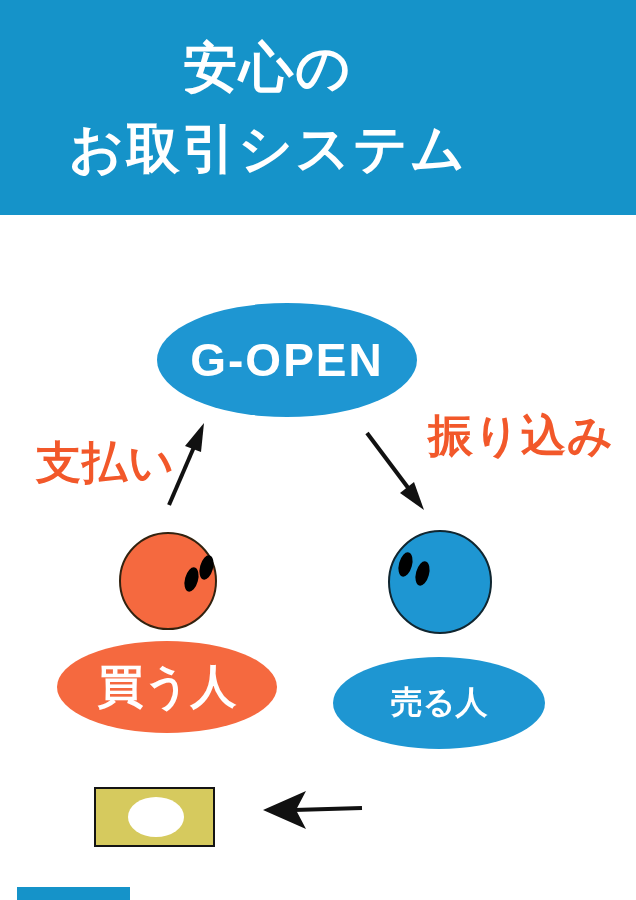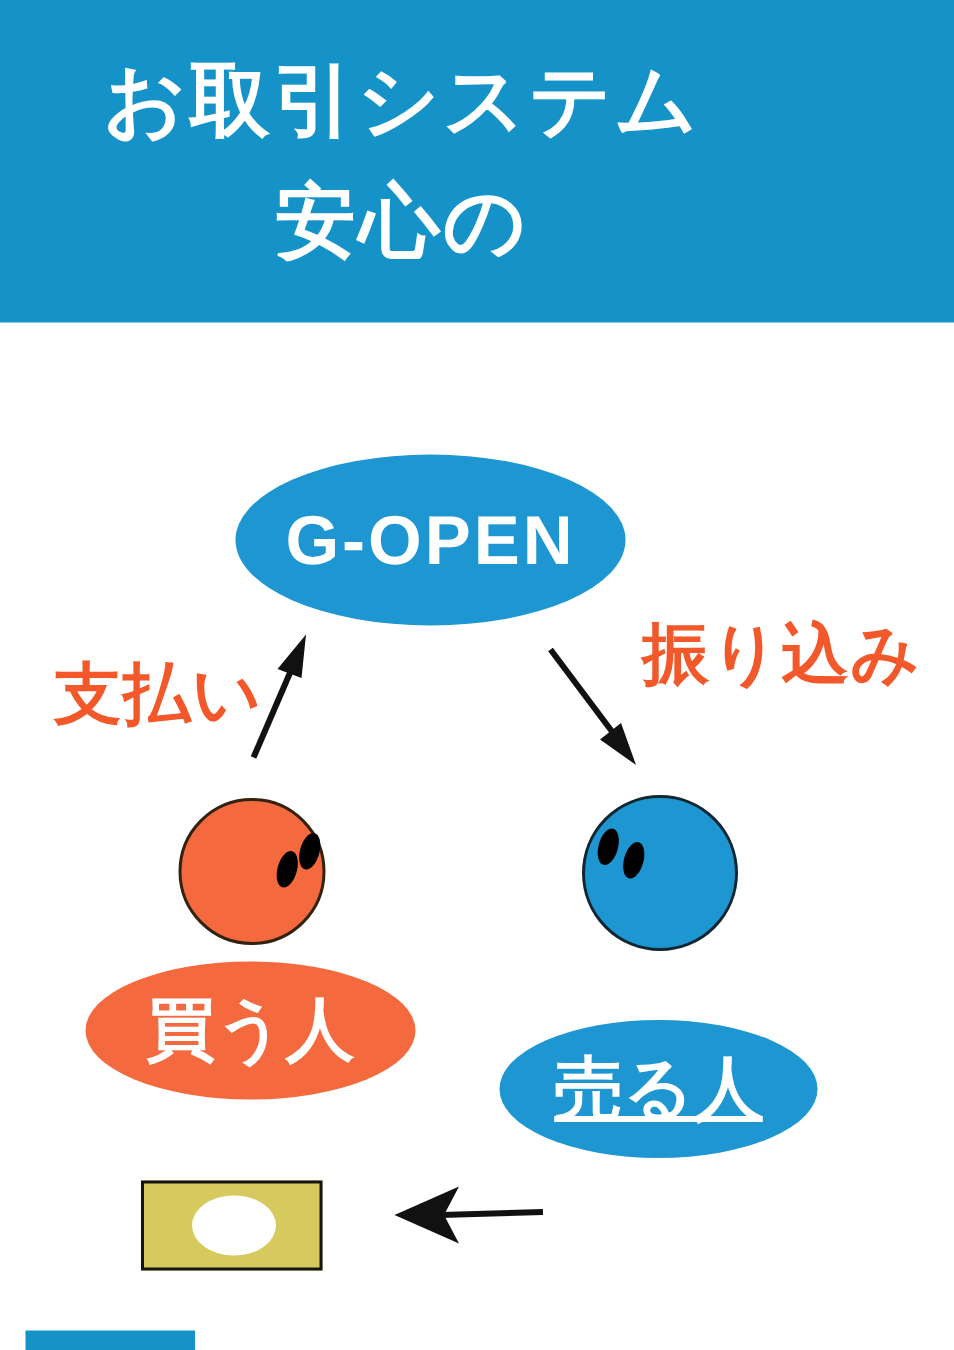--- a/index.html
+++ b/index.html
@@ -27,21 +27,21 @@
   }
   .ellipse{
     position:absolute;border-radius:50%;display:flex;align-items:center;justify-content:center;
     color:var(--text-white);font-weight:700;
   }
   .platform-ellipse{
     left:157px;top:303px;width:260px;height:114px;background:var(--shape-blue);
     font-size:46px;font-weight:600;letter-spacing:2px;
   }
   .buyer-ellipse{left:57px;top:641px;width:220px;height:92px;background:var(--shape-orange);font-size:46px;}
-  .seller-ellipse{left:333px;top:680px;width:212px;height:92px;background:var(--shape-blue);font-size:46px;text-decoration:underline;}
+  .seller-ellipse{left:333px;top:657px;width:212px;height:92px;background:var(--shape-blue);font-size:32px;}
   .flow-label{
     position:absolute;color:var(--label-orange);font-size:45px;font-weight:600;
     white-space:nowrap;letter-spacing:1px;
   }
   .payment-label{left:36px;top:433px;}
   .transfer-label{left:428px;top:406px;}
   .shipping-label{left:378px;top:788px;}
   .face{position:absolute;border-radius:50%;}
   .buyer-face{left:119px;top:532px;width:94px;height:94px;background:var(--shape-orange);border:2px solid #32220f;}
   .seller-face{left:388px;top:530px;width:100px;height:100px;background:var(--shape-blue);border:2px solid #102630;}
@@ -58,22 +58,22 @@
   .arrow-layer{position:absolute;left:0;top:0;width:636px;height:900px;pointer-events:none;}
   .footer-bar{position:absolute;left:17px;top:887px;width:113px;height:13px;background:var(--header-blue);}
 </style>
 </head>
 <body>
 
 <div class="canvas">
 
   <div class="header">
     <div class="header-title">
+      <div>安心の</div>
       <div>お取引システム</div>
-      <div>安心の</div>
     </div>
   </div>
 
   <div class="ellipse platform-ellipse">
     <span>G-OPEN</span>
   </div>
 
   <svg class="arrow-layer" viewBox="0 0 636 900" xmlns="http://www.w3.org/2000/svg">
     <g>
       <line x1="169" y1="505" x2="194" y2="447" stroke="#111111" stroke-width="4"></line>

